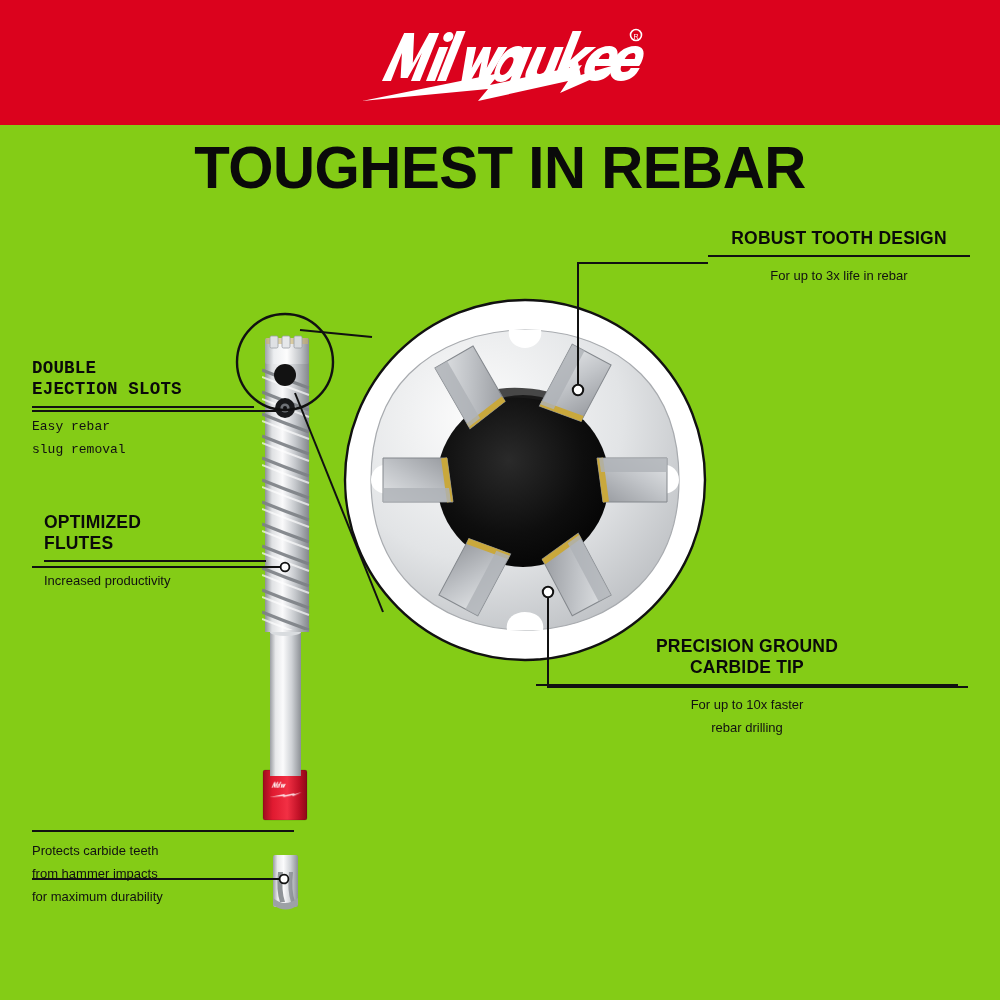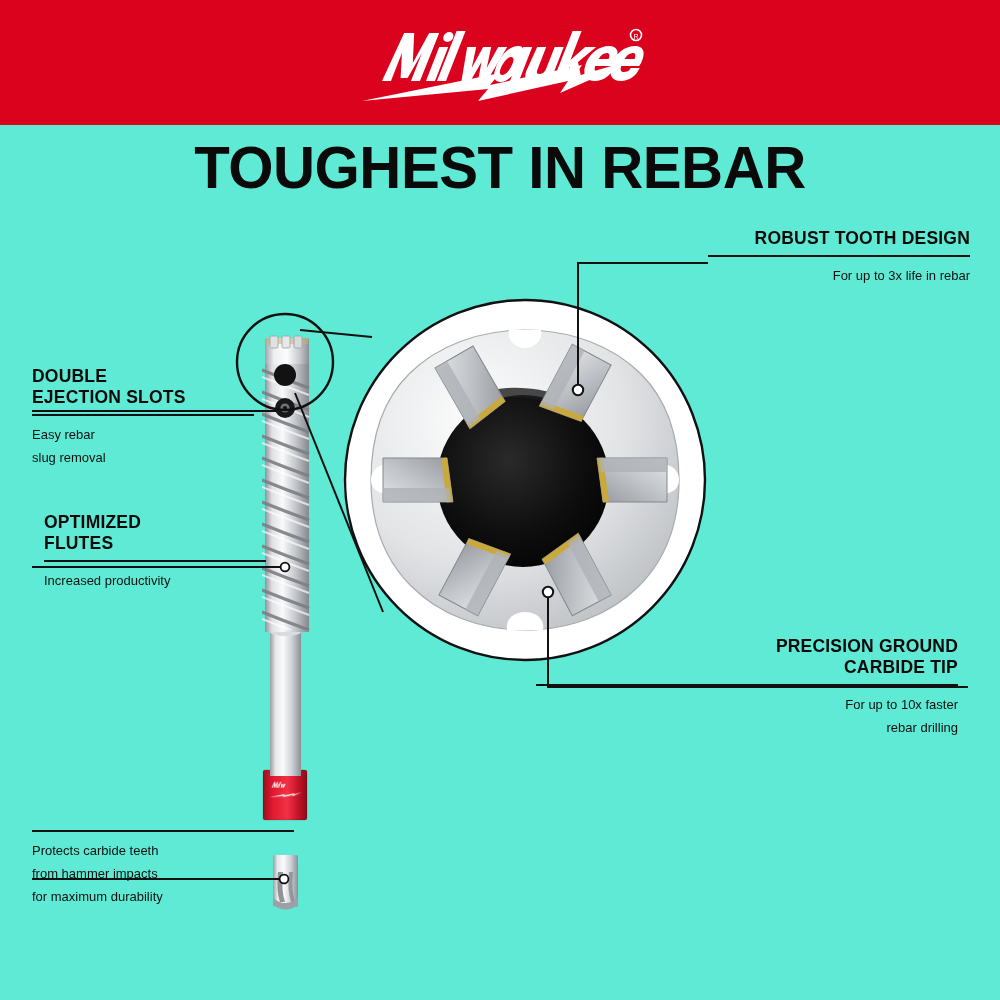--- a/index.html
+++ b/index.html
@@ -3,21 +3,21 @@
 <meta charset="utf-8">
 <style>
   html,body{margin:0;padding:0;}
   body{
     width:1000px;height:1000px;
     background:#ffffff;
     font-family:"Liberation Sans","DejaVu Sans",sans-serif;
     -webkit-font-smoothing:antialiased;
     overflow:hidden;
   }
-  .page{position:relative;width:1000px;height:1000px;overflow:hidden;background:#5eead4;}
+  .page{position:relative;width:1000px;height:1000px;overflow:hidden;background:#84cc16;}
 
   
   .banner{
     position:absolute;left:0;top:0;width:1000px;height:125px;
     background:#db021d;
   }
   .logo-wrap{
     position:absolute;left:0;top:0;width:1000px;height:125px;
     display:flex;align-items:center;justify-content:center;
   }
@@ -58,24 +58,24 @@
     border-top:2.2px solid #111;
     margin-top:6px;
     margin-bottom:7px;
   }
   .callout .body{
     font-size:13px;
     line-height:23px;
     color:#111;
     white-space:pre-line;
   }
-  .callout.right{text-align:right;}
+  .callout.right{text-align:center;}
 
   #callout-robust-tooth{left:708px;top:228px;width:262px;}
-  #callout-ejection-slots{left:32px;top:366px;width:222px;}
+  #callout-ejection-slots{left:32px;top:358px;width:222px;font-family:Liberation Mono, monospace;}
   #callout-optimized-flutes{left:44px;top:512px;width:222px;}
   #callout-carbide-tip{left:536px;top:636px;width:422px;}
   #callout-hammer-guard{left:32px;top:824px;width:262px;}
 
   
   .bit{position:absolute;left:0;top:0;width:1000px;height:1000px;}
 </style>
 </head>
 <body>
 

